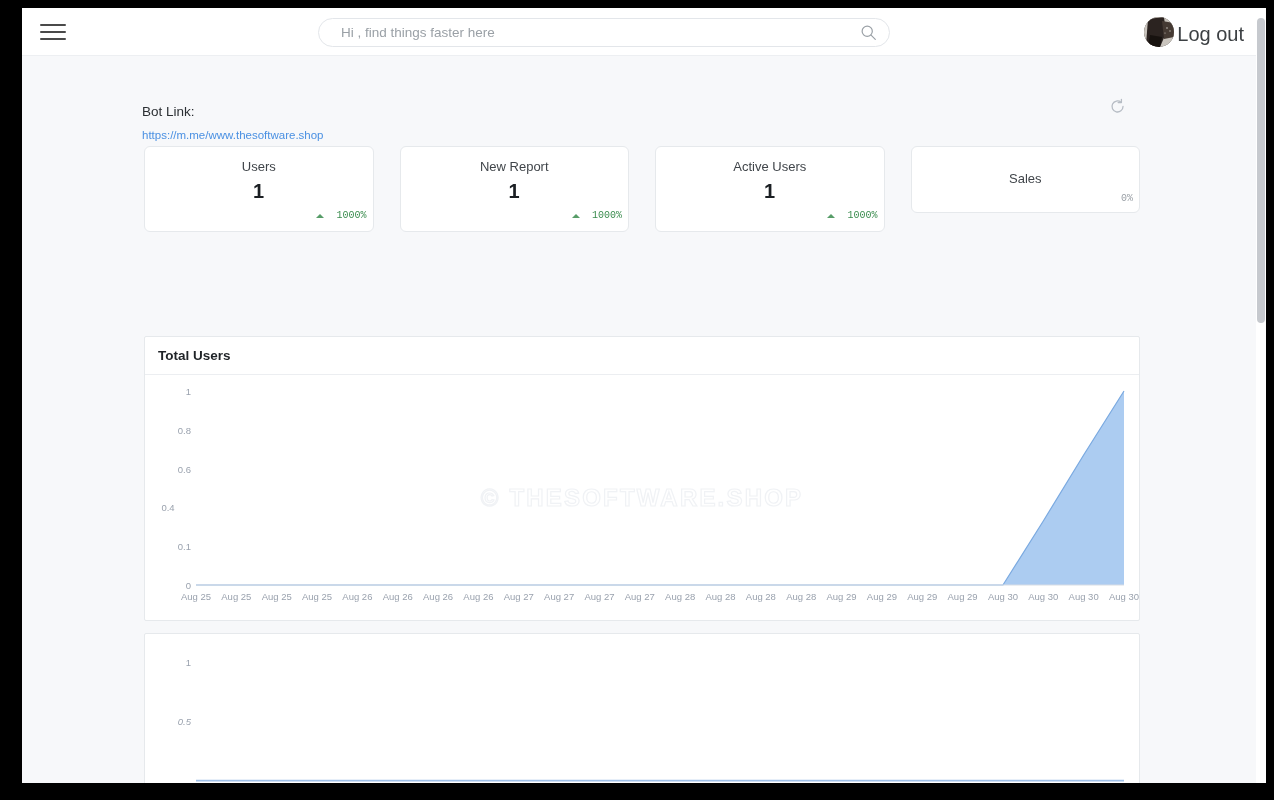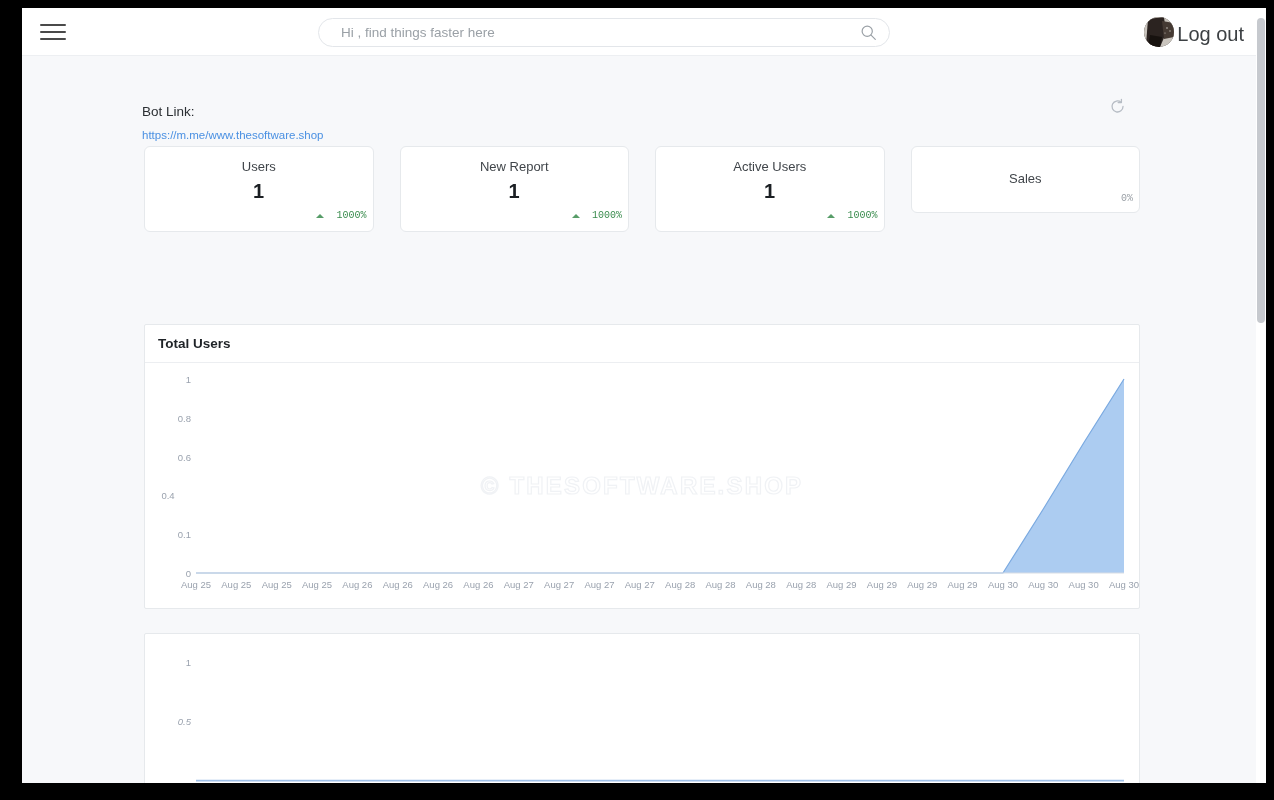--- a/index.html
+++ b/index.html
@@ -161,21 +161,21 @@
   }
   .panel-head {
     height: 38px;
     border-bottom: 1px solid #eceef1;
     display: flex; align-items: center; justify-content: space-between;
     padding: 0 13px;
   }
   .panel-title { font-size: 13.5px; font-weight: bold; color: #1f2327; }
   .panel-link { font-size: 13.5px; color: #2f7fe0; text-decoration: none; cursor: pointer; }
 
-  #panel-users { top: 268px; height: 285px; }
+  #panel-users { top: 280px; height: 285px; }
   #panel-earnings { top: 577px; height: 260px; }
 
   .chartbody { position: relative; width: 100%; }
   #users-chartbody { height: 246px; }
   #earn-chartbody { height: 220px; }
 
   .ytick {
     position: absolute; right: 0; width: 46px;
     text-align: right;
     font-size: 9.5px; color: #9aa2ae;

